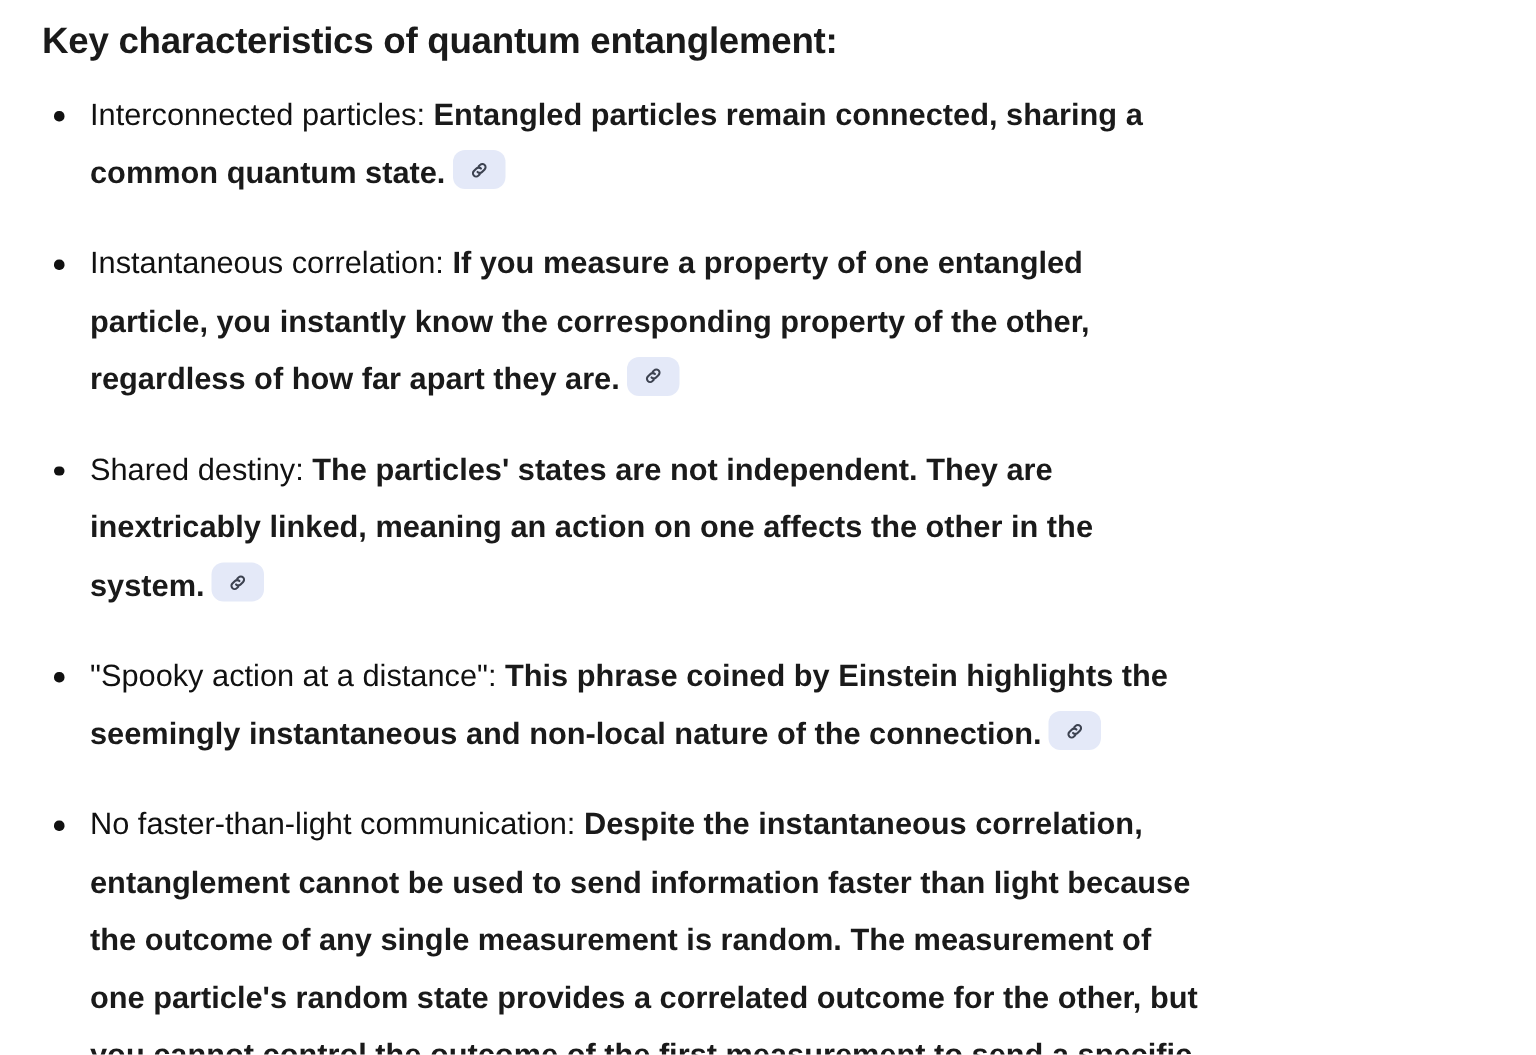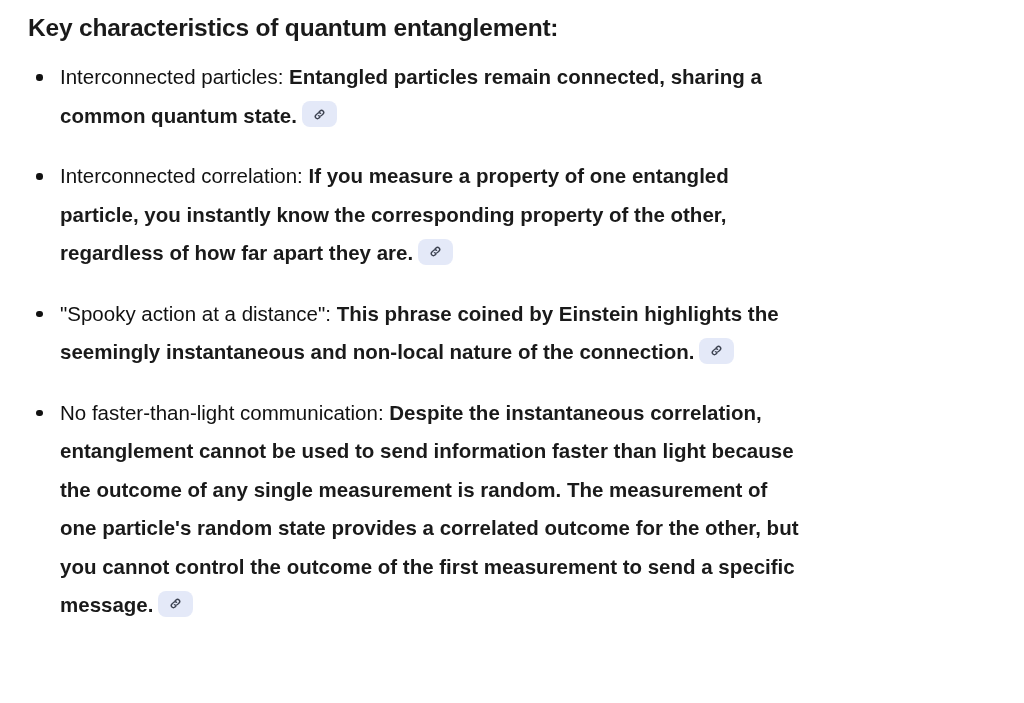--- a/index.html
+++ b/index.html
@@ -121,28 +121,36 @@
     <li class="bullet-item">
       <span class="bullet-marker"></span><span class="lead-in">Interconnected particles:</span><span class="body-text"> Entangled particles remain connected, sharing a common quantum state.</span><span class="cite-badge">
           <svg viewBox="0 0 16 16" aria-hidden="true">
             <path d="M6.6 9.4a2.6 2.6 0 0 0 3.7 0l2.1-2.1a2.6 2.6 0 0 0-3.7-3.7L7.6 4.7"></path>
             <path d="M9.4 6.6a2.6 2.6 0 0 0-3.7 0L3.6 8.7a2.6 2.6 0 0 0 3.7 3.7l1.1-1.1"></path>
           </svg>
         </span>
     </li>
 
     <li class="bullet-item">
-      <span class="bullet-marker"></span><span class="lead-in">Interconnected correlation:</span><span class="body-text"> If you measure a property of one entangled particle, you instantly know the corresponding property of the other, regardless of how far apart they are.</span><span class="cite-badge">
+      <span class="bullet-marker"></span><span class="lead-in">Instantaneous correlation:</span><span class="body-text"> If you measure a property of one entangled particle, you instantly know the corresponding property of the other, regardless of how far apart they are.</span><span class="cite-badge">
           <svg viewBox="0 0 16 16" aria-hidden="true">
             <path d="M6.6 9.4a2.6 2.6 0 0 0 3.7 0l2.1-2.1a2.6 2.6 0 0 0-3.7-3.7L7.6 4.7"></path>
             <path d="M9.4 6.6a2.6 2.6 0 0 0-3.7 0L3.6 8.7a2.6 2.6 0 0 0 3.7 3.7l1.1-1.1"></path>
           </svg>
         </span>
     </li>
 
+    <li class="bullet-item">
+      <span class="bullet-marker"></span><span class="lead-in">Shared destiny:</span><span class="body-text"> The particles' states are not independent. They are inextricably linked, meaning an action on one affects the other in the system.</span><span class="cite-badge">
+          <svg viewBox="0 0 16 16" aria-hidden="true">
+            <path d="M6.6 9.4a2.6 2.6 0 0 0 3.7 0l2.1-2.1a2.6 2.6 0 0 0-3.7-3.7L7.6 4.7"></path>
+            <path d="M9.4 6.6a2.6 2.6 0 0 0-3.7 0L3.6 8.7a2.6 2.6 0 0 0 3.7 3.7l1.1-1.1"></path>
+          </svg>
+        </span>
+    </li>
 
     <li class="bullet-item">
       <span class="bullet-marker"></span><span class="lead-in">"Spooky action at a distance":</span><span class="body-text"> This phrase coined by Einstein highlights the seemingly instantaneous and non-local nature of the connection.</span><span class="cite-badge">
           <svg viewBox="0 0 16 16" aria-hidden="true">
             <path d="M6.6 9.4a2.6 2.6 0 0 0 3.7 0l2.1-2.1a2.6 2.6 0 0 0-3.7-3.7L7.6 4.7"></path>
             <path d="M9.4 6.6a2.6 2.6 0 0 0-3.7 0L3.6 8.7a2.6 2.6 0 0 0 3.7 3.7l1.1-1.1"></path>
           </svg>
         </span>
     </li>
 

